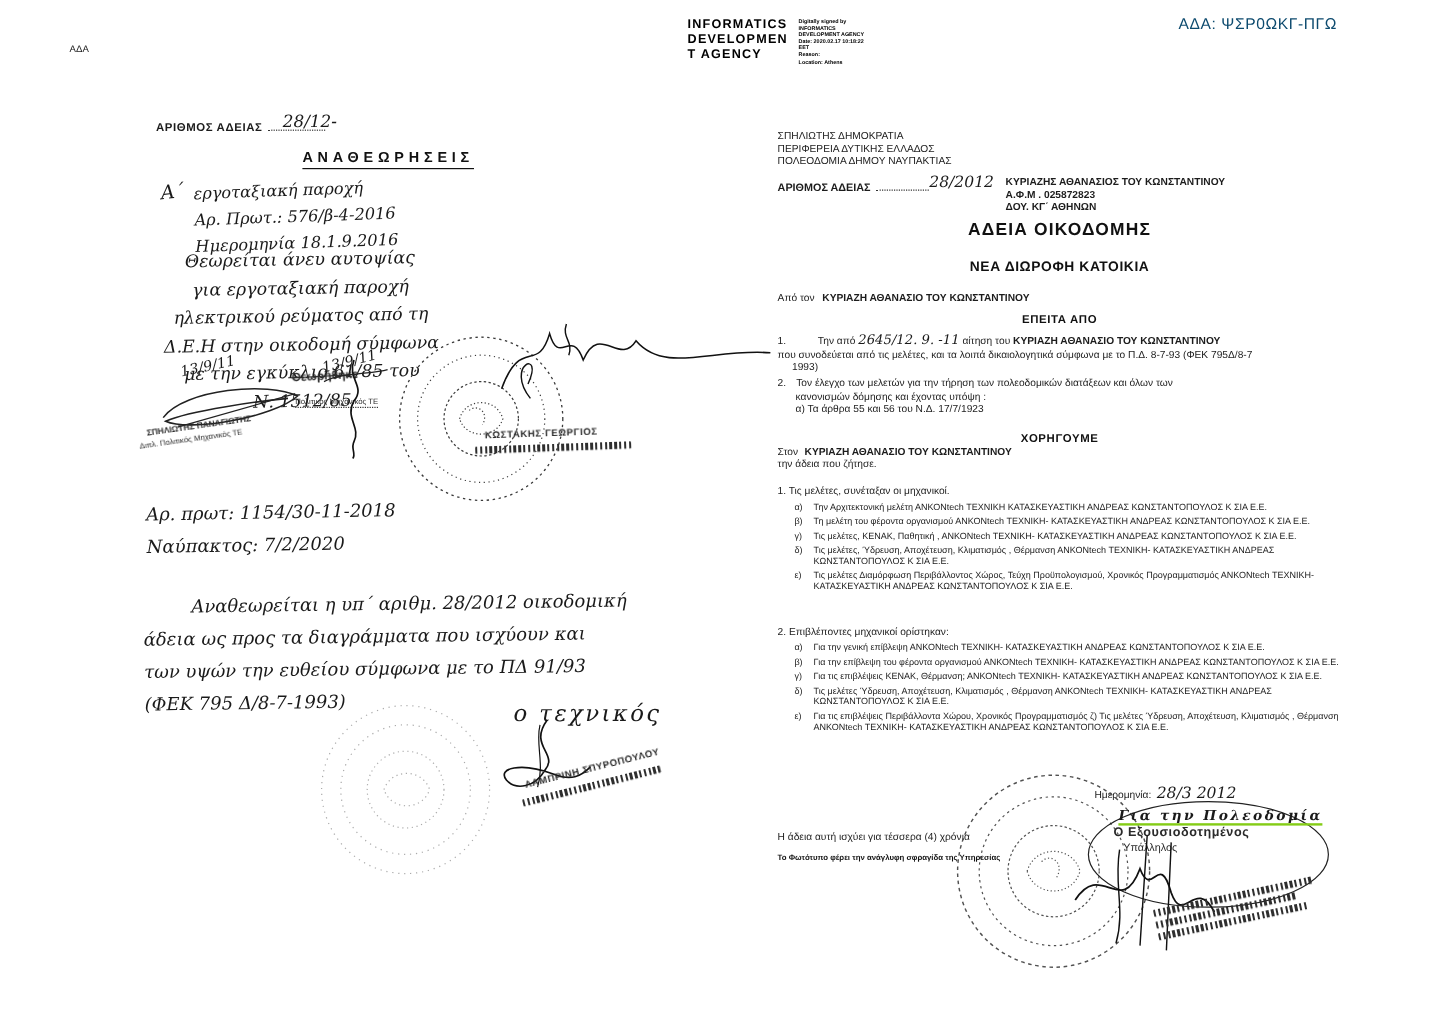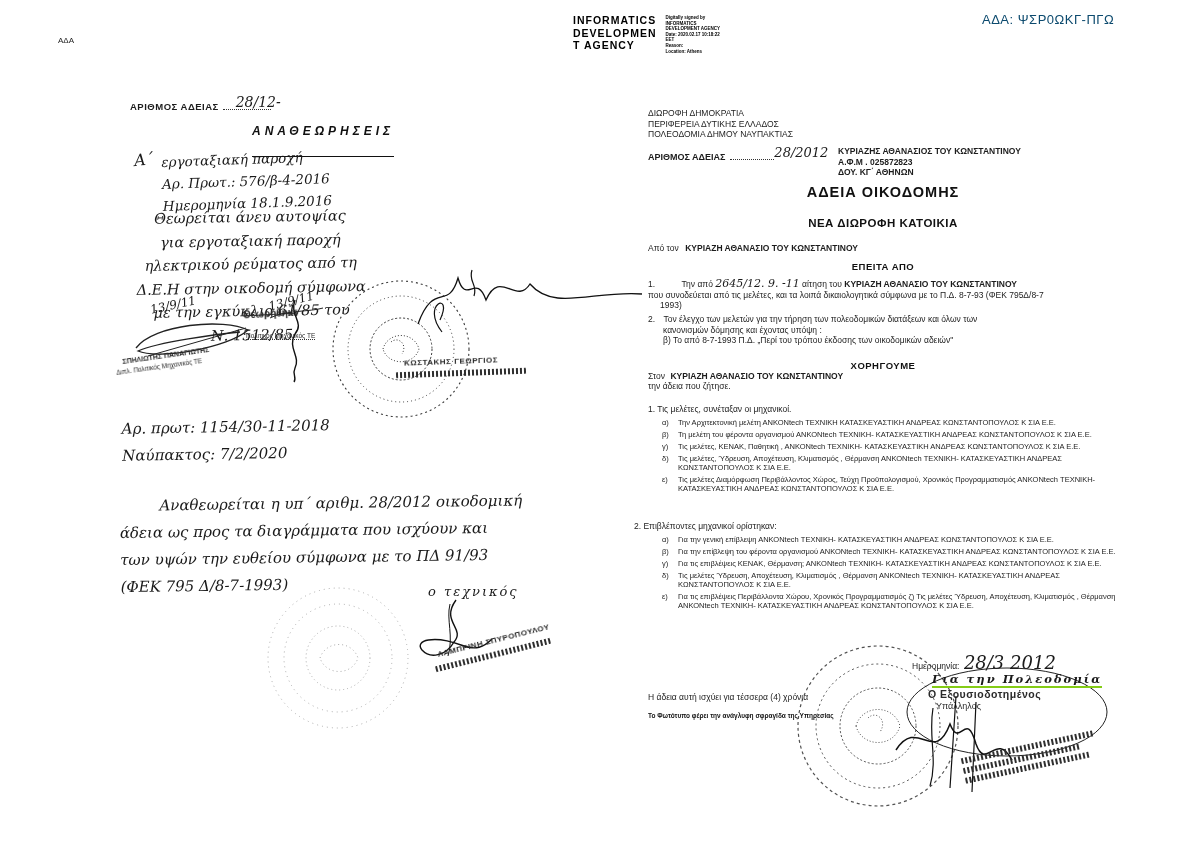--- a/index.html
+++ b/index.html
@@ -6,21 +6,21 @@
   .page{position:relative;width:1191px;height:842px;background:#ffffff;
         font-family:"Liberation Sans",sans-serif;color:#111;overflow:hidden;margin:0 auto;}
   .abs{position:absolute;}
   .t{font-size:8.5px;line-height:10.5px;color:#1c1c1c;}
   .tb{font-weight:bold;}
   .tiny{font-size:6.5px;line-height:8px;}
   .hand{font-family:"DejaVu Serif",serif;font-style:italic;color:#1a1a1a;}
   .center{text-align:center;}
   .dots{display:inline-block;border-bottom:1.5px dotted #333;height:9px;vertical-align:baseline;}
   .stamp-text{color:#2a2a2a;filter:blur(.2px);}
-  .underl{border-bottom:1.5px solid #111;padding-bottom:18px;font-style:italic;}
+  .underl{border-bottom:1.5px solid #111;padding-bottom:2px;}
   .strike{text-decoration:line-through;}
   svg{display:block;}
   .illegible-bar{background:repeating-linear-gradient(90deg,#2e2e2e 0 2px,transparent 2px 4px);height:6px;border-radius:1px;filter:blur(.4px);}
 </style>
 </head>
 <body>
 
 <div class="page">
 
   <div class="abs t" style="left:58px;top:36px;font-size:8px;">ΑΔΑ</div>
@@ -108,30 +108,30 @@
     <div>των υψών την ευθείου σύμφωνα με το ΠΔ 91/93</div>
     <div>(ΦΕΚ 795 Δ/8-7-1993)</div>
   </div>
 
   <svg class="abs" style="left:262px;top:582px;opacity:.45;" width="152" height="152" viewBox="0 0 152 152">
     <circle cx="76" cy="76" r="70" fill="none" stroke="#444" stroke-width="1" stroke-dasharray="1 4"></circle>
     <circle cx="76" cy="76" r="54" fill="none" stroke="#444" stroke-width="1" stroke-dasharray="1 4"></circle>
     <circle cx="76" cy="76" r="32" fill="none" stroke="#444" stroke-width="1" stroke-dasharray="1 3"></circle>
     <path d="M58,76 C64,58 90,58 96,76 C90,94 64,94 58,76" fill="none" stroke="#444" stroke-width="1" stroke-dasharray="1 3"></path>
   </svg>
-  <div class="abs hand" style="left:428px;top:584px;font-size:13px;letter-spacing:2px;">ο τεχνικός</div>
+  <div class="abs hand" style="left:428px;top:584px;font-size:19px;letter-spacing:2px;">ο τεχνικός</div>
   <svg class="abs" style="left:404px;top:596px;" width="95" height="75" viewBox="0 0 95 75">
     <path d="M52,4 C36,26 62,32 50,46 C42,60 26,63 18,54 C10,44 30,39 57,49 C72,55 80,51 88,43" fill="none" stroke="#111" stroke-width="1.4"></path>
     <path d="M46,8 C42,24 50,40 44,60" fill="none" stroke="#111" stroke-width="1"></path>
   </svg>
   <div class="abs stamp-text" style="left:436px;top:636px;font-size:8px;font-weight:bold;letter-spacing:.5px;transform:rotate(-14deg);">ΛΑΜΠΡΙΝΗ ΣΠΥΡΟΠΟΥΛΟΥ</div>
   <div class="abs illegible-bar" style="left:434px;top:652px;width:118px;transform:rotate(-14deg);"></div>
 
   <div class="abs t" style="left:648px;top:108px;">
-    <div>ΔΙΩΡΟΦΗ ΔΗΜΟΚΡΑΤΙΑ</div>
+    <div>ΣΠΗΛΙΩΤΗΣ ΔΗΜΟΚΡΑΤΙΑ</div>
     <div>ΠΕΡΙΦΕΡΕΙΑ ΔΥΤΙΚΗΣ ΕΛΛΑΔΟΣ</div>
     <div>ΠΟΛΕΟΔΟΜΙΑ ΔΗΜΟΥ ΝΑΥΠΑΚΤΙΑΣ</div>
   </div>
   <div class="abs" style="left:648px;top:146px;">
     <span class="t tb" style="font-size:9px;">ΑΡΙΘΜΟΣ ΑΔΕΙΑΣ</span>
     <span class="dots" style="width:44px;"></span>
     <span class="hand" style="font-size:13px;position:relative;top:-3px;left:-40px;margin-left:36px;">28/2012</span>
   </div>
 
   <div class="abs t tb" style="left:838px;top:146px;">
@@ -157,21 +157,21 @@
     <span>αίτηση του</span>
     <span class="tb">ΚΥΡΙΑΖΗ  ΑΘΑΝΑΣΙΟ ΤΟΥ ΚΩΝΣΤΑΝΤΙΝΟΥ</span>
     <div>που συνοδεύεται από τις μελέτες, και τα λοιπά δικαιολογητικά σύμφωνα  με το Π.Δ. 8-7-93 (ΦΕΚ 795Δ/8-7</div>
     <div style="padding-left:12px;">1993)</div>
   </div>
 
   <div class="abs t" style="left:648px;top:314px;width:472px;">
     <div><span>2.</span>
       <span style="margin-left:6px;">Τον έλεγχο των μελετών για την τήρηση των πολεοδομικών διατάξεων και όλων των</span></div>
     <div style="padding-left:15px;">κανονισμών δόμησης και έχοντας υπόψη :</div>
-    <div style="padding-left:15px;">β)  Το από 8-7-1993 Π.Δ. „Περί του τρόπου έκδοσης των οικοδομικών αδειών"</div>
+    <div style="padding-left:15px;">α)  Τα άρθρα 55 και 56 του Ν.Δ. 17/7/1923</div>
   </div>
 
   <div class="abs tb center" style="left:648px;top:360px;width:470px;font-size:9.5px;letter-spacing:.5px;">ΧΟΡΗΓΟΥΜΕ</div>
   <div class="abs t" style="left:648px;top:371px;">
     <span>Στον</span>
     <span class="tb" style="margin-left:3px;">ΚΥΡΙΑΖΗ  ΑΘΑΝΑΣΙΟ ΤΟΥ ΚΩΝΣΤΑΝΤΙΝΟΥ</span>
   </div>
   <div class="abs t" style="left:648px;top:381px;">την άδεια που ζήτησε.</div>
 
   <div class="abs t" style="left:648px;top:404px;">1. Τις μελέτες, συνέταξαν οι μηχανικοί.</div>
@@ -191,21 +191,21 @@
     <div style="display:flex;margin-bottom:3px;">
       <span style="width:16px;flex:none;">δ)</span>
       <span>Τις μελέτες,  Ύδρευση, Αποχέτευση, Κλιματισμός , Θέρμανση ΑΝΚΟΝtech ΤΕΧΝΙΚΗ- ΚΑΤΑΣΚΕΥΑΣΤΙΚΗ ΑΝΔΡΕΑΣ ΚΩΝΣΤΑΝΤΟΠΟΥΛΟΣ Κ ΣΙΑ Ε.Ε.</span>
       </div>
     <div style="display:flex;margin-bottom:3px;">
       <span style="width:16px;flex:none;">ε)</span>
       <span>Τις μελέτες Διαμόρφωση Περιβάλλοντος Χώρος, Τεύχη Προϋπολογισμού, Χρονικός Προγραμματισμός ΑΝΚΟΝtech ΤΕΧΝΙΚΗ- ΚΑΤΑΣΚΕΥΑΣΤΙΚΗ  ΑΝΔΡΕΑΣ ΚΩΝΣΤΑΝΤΟΠΟΥΛΟΣ Κ ΣΙΑ Ε.Ε.</span>
       </div>
   </div>
 
-  <div class="abs t" style="left:634px;top:521px;">2. Επιβλέποντες μηχανικοί ορίστηκαν:</div>
+  <div class="abs t" style="left:648px;top:521px;">2. Επιβλέποντες μηχανικοί ορίστηκαν:</div>
   <div class="abs" style="left:662px;top:535px;width:456px;font-size:7.5px;line-height:9px;color:#1c1c1c;">
     <div style="display:flex;margin-bottom:3px;">
       <span style="width:16px;flex:none;">α)</span>
       <span>Για την γενική επίβλεψη  ΑΝΚΟΝtech ΤΕΧΝΙΚΗ- ΚΑΤΑΣΚΕΥΑΣΤΙΚΗ  ΑΝΔΡΕΑΣ ΚΩΝΣΤΑΝΤΟΠΟΥΛΟΣ Κ ΣΙΑ Ε.Ε.</span>
       </div>
     <div style="display:flex;margin-bottom:3px;">
       <span style="width:16px;flex:none;">β)</span>
       <span>Για την επίβλεψη του φέροντα οργανισμού ΑΝΚΟΝtech ΤΕΧΝΙΚΗ- ΚΑΤΑΣΚΕΥΑΣΤΙΚΗ  ΑΝΔΡΕΑΣ ΚΩΝΣΤΑΝΤΟΠΟΥΛΟΣ Κ ΣΙΑ Ε.Ε.</span>
       </div>
     <div style="display:flex;margin-bottom:3px;">
@@ -218,21 +218,21 @@
       </div>
     <div style="display:flex;margin-bottom:3px;">
       <span style="width:16px;flex:none;">ε)</span>
       <span>Για τις επιβλέψεις Περιβάλλοντα Χώρου, Χρονικός Προγραμματισμός ζ)  Τις μελέτες  Ύδρευση, Αποχέτευση, Κλιματισμός , Θέρμανση ΑΝΚΟΝtech ΤΕΧΝΙΚΗ- ΚΑΤΑΣΚΕΥΑΣΤΙΚΗ  ΑΝΔΡΕΑΣ ΚΩΝΣΤΑΝΤΟΠΟΥΛΟΣ Κ ΣΙΑ Ε.Ε.</span>
       </div>
   </div>
 
   <div class="abs t" style="left:648px;top:692px;">Η άδεια αυτή ισχύει για τέσσερα (4) χρόνια</div>
   <div class="abs" style="left:912px;top:652px;">
     <span class="t">Ημερομηνία:</span>
-    <span class="hand" style="font-size:18px;">28/3 2012</span>
+    <span class="hand" style="font-size:13px;">28/3 2012</span>
   </div>
 
   <svg class="abs" style="left:792px;top:640px;opacity:.85;" width="172" height="172" viewBox="0 0 172 172">
     <circle cx="86" cy="86" r="80" fill="none" stroke="#333" stroke-width="1.2" stroke-dasharray="3 3"></circle>
     <circle cx="86" cy="86" r="62" fill="none" stroke="#333" stroke-width="1" stroke-dasharray="2 3"></circle>
     <circle cx="86" cy="86" r="38" fill="none" stroke="#333" stroke-width="1" stroke-dasharray="2 2"></circle>
     <path d="M64,86 C70,64 102,64 108,86 C102,108 70,108 64,86 M76,78 C84,70 96,80 88,92" fill="none" stroke="#333" stroke-width="1" stroke-dasharray="1 2"></path>
   </svg>
 
   <svg class="abs" style="left:902px;top:664px;" width="210" height="96" viewBox="0 0 210 96">

